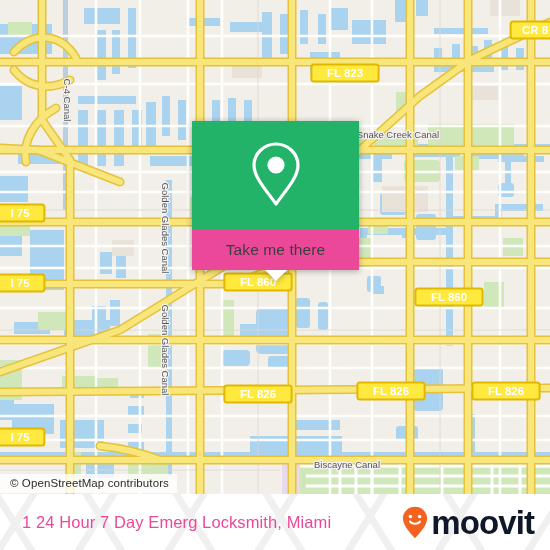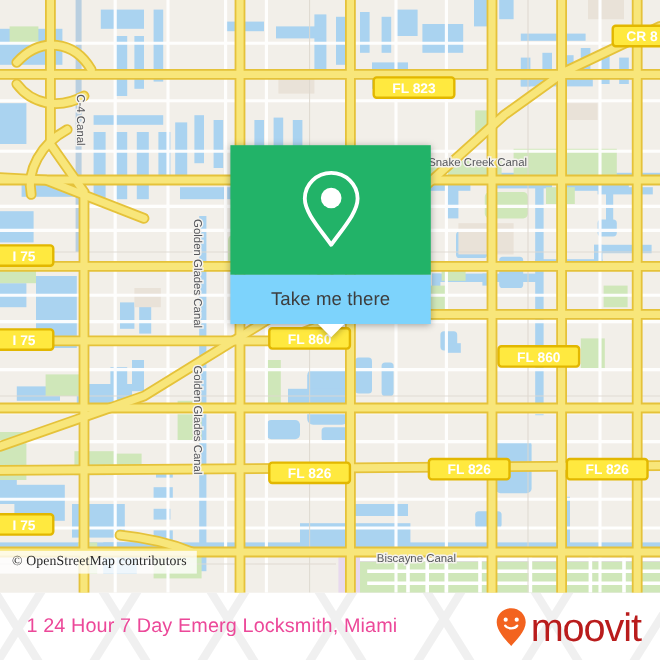--- a/index.html
+++ b/index.html
@@ -14,42 +14,41 @@
   
   #map {
     position: absolute; left:0; top:0; width:550px; height:494px;
     background: #f2efe9;
     overflow: hidden;
   }
   #mapsvg { position:absolute; left:0; top:0; width:550px; height:494px; display:block; }
 
   
   #attrib {
-    position:absolute; left:0; bottom:16px;
+    position:absolute; left:0; bottom:1px;
     background: rgba(255,255,255,0.80);
     font-size: 11.5px; color:#2b2b2b;
     padding: 3px 8px 4px 10px;
     letter-spacing: 0.1px;
     white-space: nowrap;
     z-index: 30;
-    font-family: Liberation Serif, serif;
   }
 
   
   #popup {
     position:absolute; left:192px; top:121px; width:167px;
     z-index: 40;
     filter: drop-shadow(0 1px 3px rgba(0,0,0,0.33));
   }
   #popup-head {
     height: 108px; background: #22b368;
     display:flex; align-items:center; justify-content:center;
   }
   #popup-foot {
-    height: 41px; background:#7dd3fc;
+    height: 41px; background:#ec4899;
     display:flex; align-items:center; justify-content:center;
     font-size: 15.5px; color:#3d3d3d; letter-spacing:0.1px;
   }
   #popup-tail {
     position:absolute; left:50%; top:149px; transform: translateX(-50%);
     width:0; height:0;
     border-left: 11px solid transparent;
     border-right: 11px solid transparent;
     border-top: 11px solid #ffffff;
   }
@@ -65,21 +64,21 @@
     display:flex; align-items:center;
     font-size: 16.5px; color:#ec4899; letter-spacing: 0.1px;
     white-space: nowrap;
   }
   #brand {
     position:absolute; right:16px; top:0; height:56px;
     display:flex; align-items:center; gap:2px;
   }
   #brand-pin { width:26px; height:33px; display:block; }
   #brand-text {
-    font-size: 33px; font-weight: 400; color:#b91c1c;
+    font-size: 33px; font-weight: 700; color:#0f172a;
     letter-spacing: -0.9px; line-height: 1; margin-left:1px;
     font-family: "Liberation Sans", sans-serif;
   }
 </style>
 </head>
 <body>
 
 <div id="app">
 
   <div id="map">

